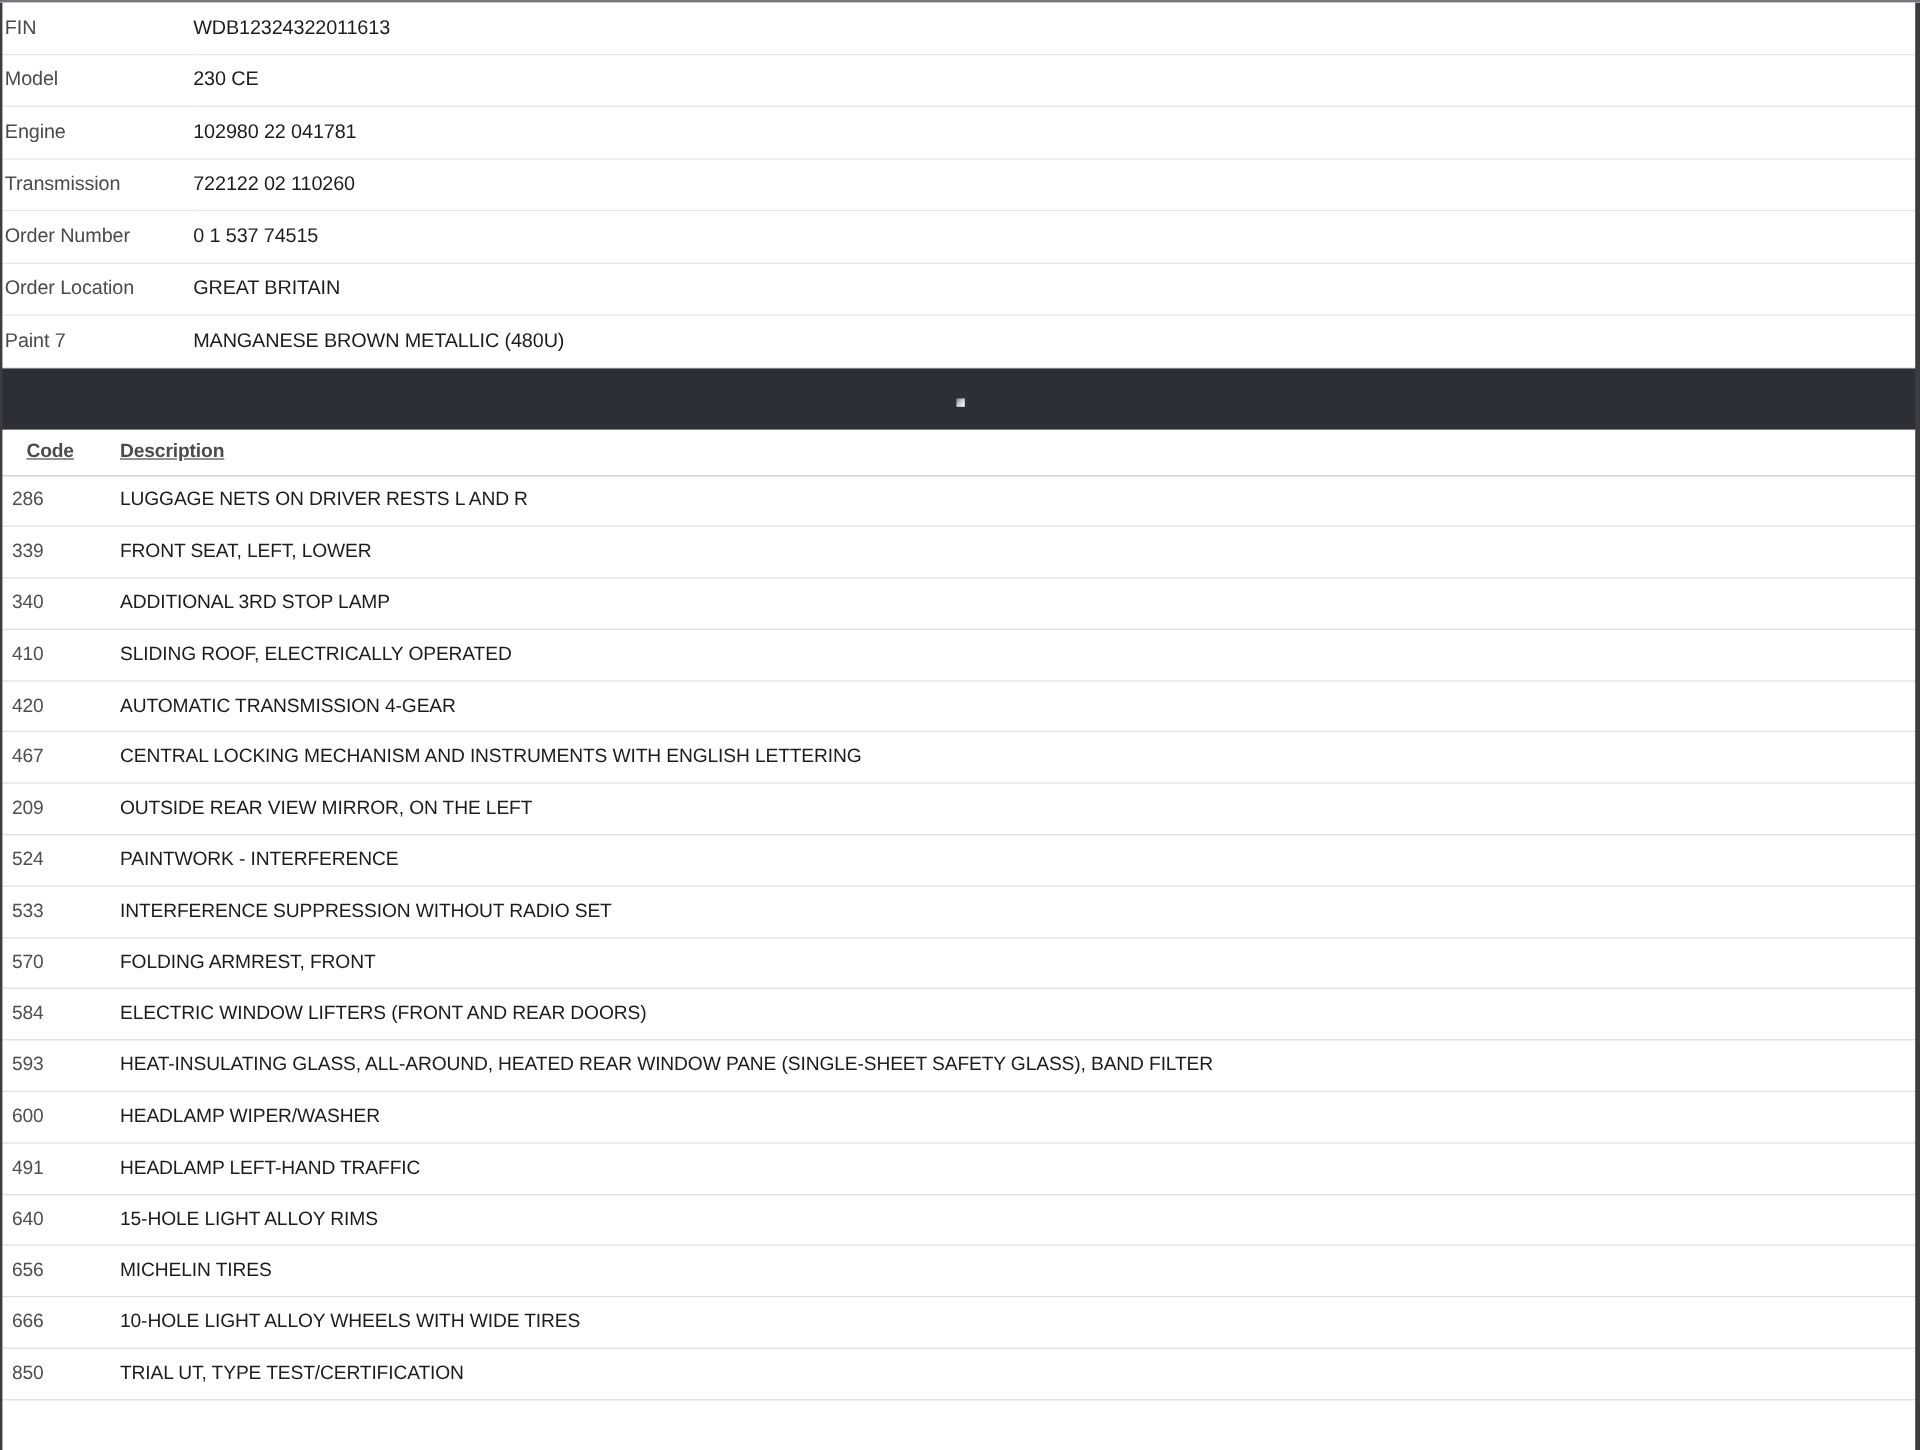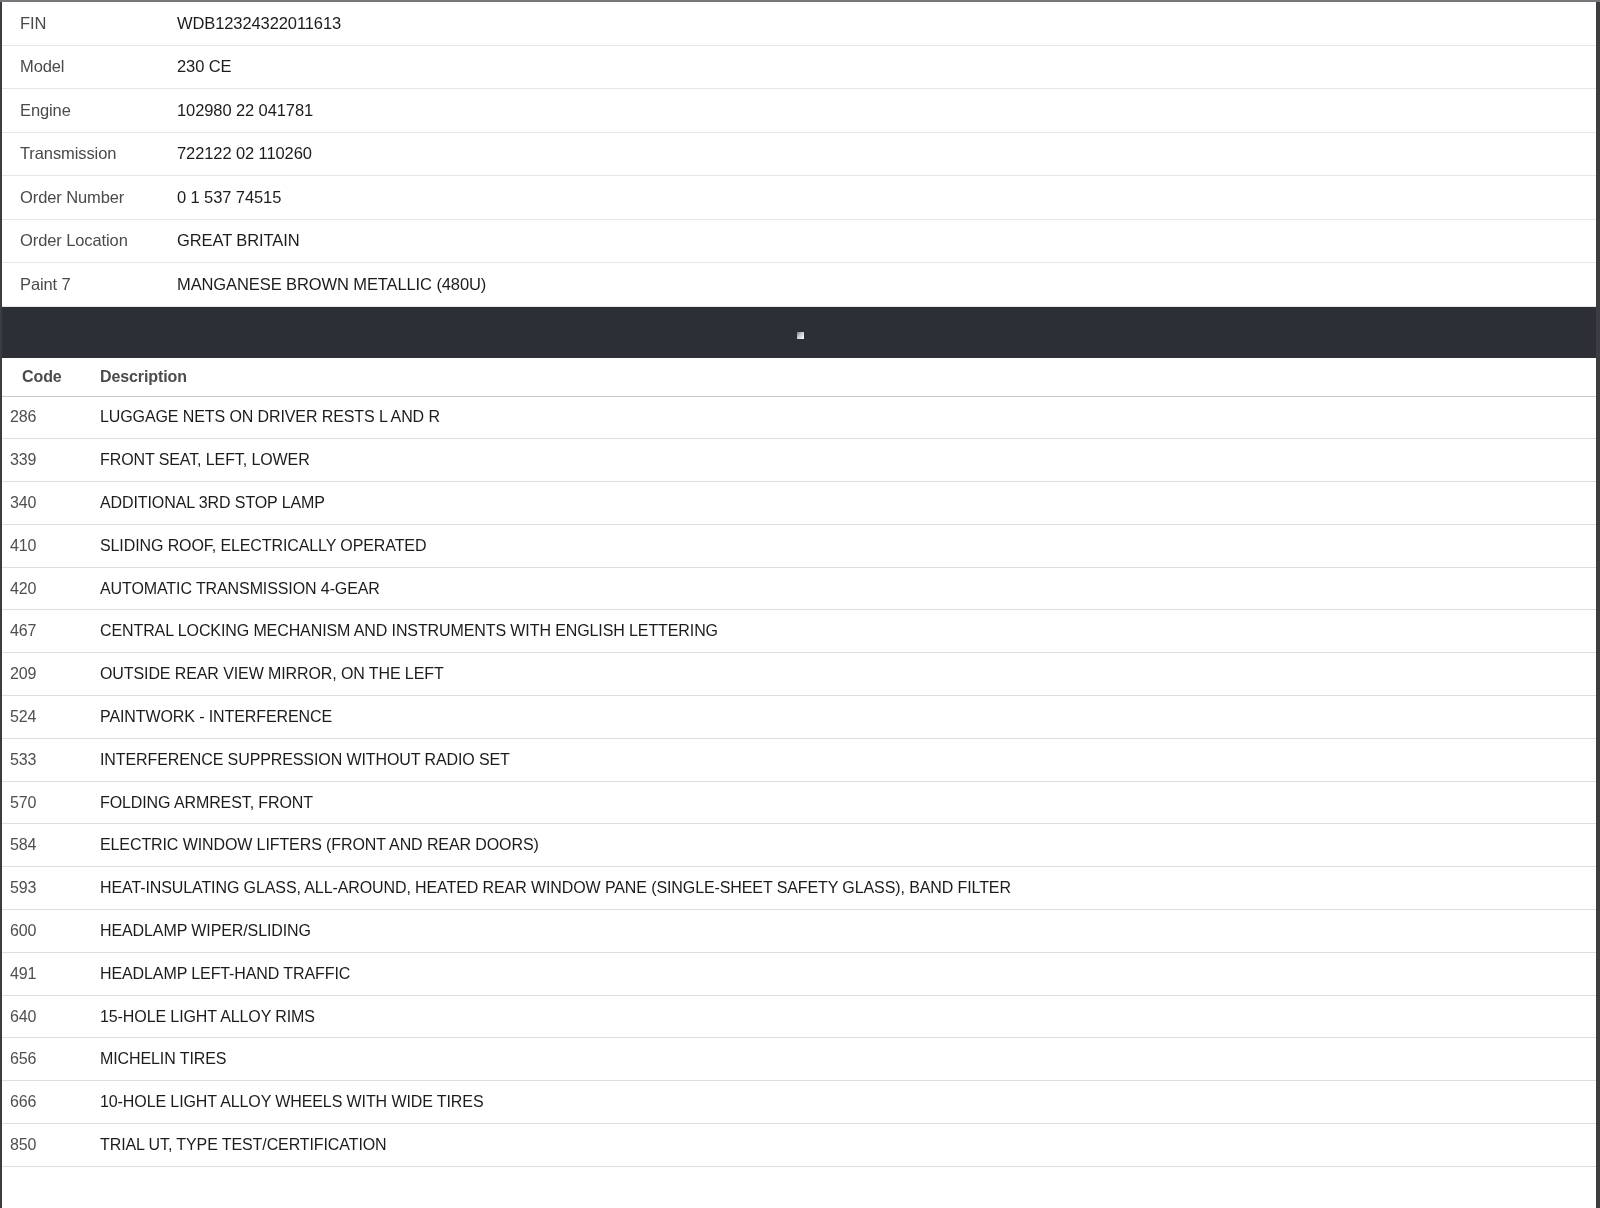--- a/index.html
+++ b/index.html
@@ -32,41 +32,42 @@
   table{border-collapse:collapse;width:1600px;table-layout:fixed;}
   
   .info-table td{
     height:42.5px;
     border-bottom:1px solid var(--row-separator-light);
     vertical-align:middle;
     font-size:16.5px;
     white-space:nowrap;
     overflow:hidden;
   }
-  .info-table td.label{width:157px;padding-left:20px;color:var(--label-text);}
+  .info-table td.label{width:157px;padding-left:4px;color:var(--label-text);}
   .info-table td.value{color:var(--value-text);}
   
   .divider-bar{
     height:51px;width:1600px;
     background:var(--divider-bar);
     display:flex;align-items:center;justify-content:center;
   }
   .broken-img{
     width:7px;height:7px;margin-top:7px;
     background:linear-gradient(135deg,#787d85 0%,#c9ccd1 45%,#ffffff 100%);
   }
   
   .options-table th{
     height:38px;
     border-bottom:1px solid #c9c9c9;
     text-align:left;
     vertical-align:middle;
     font-size:16px;
     font-weight:700;
     color:var(--header-text);
+    text-decoration:underline;
   }
   .options-table th.code-h{width:78px;padding-left:22px;}
   .options-table td{
     height:41.8px;
     border-bottom:1px solid var(--row-separator);
     vertical-align:middle;
     font-size:16px;
     white-space:nowrap;
     overflow:hidden;
   }
@@ -167,21 +168,21 @@
       <tr>
        <td class="code">584</td>
        <td class="desc">ELECTRIC WINDOW LIFTERS (FRONT AND REAR DOORS)</td>
      </tr>
       <tr>
        <td class="code">593</td>
        <td class="desc">HEAT-INSULATING GLASS, ALL-AROUND, HEATED REAR WINDOW PANE (SINGLE-SHEET SAFETY GLASS), BAND FILTER</td>
      </tr>
       <tr>
        <td class="code">600</td>
-       <td class="desc">HEADLAMP WIPER/SLIDING</td>
+       <td class="desc">HEADLAMP WIPER/WASHER</td>
      </tr>
       <tr>
        <td class="code">491</td>
        <td class="desc">HEADLAMP LEFT-HAND TRAFFIC</td>
      </tr>
       <tr>
        <td class="code">640</td>
        <td class="desc">15-HOLE LIGHT ALLOY RIMS</td>
      </tr>
       <tr>

